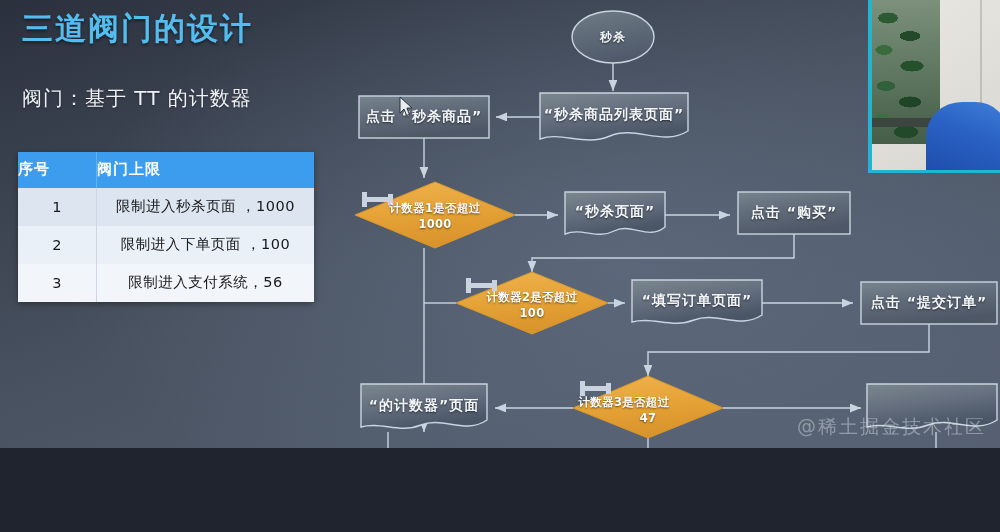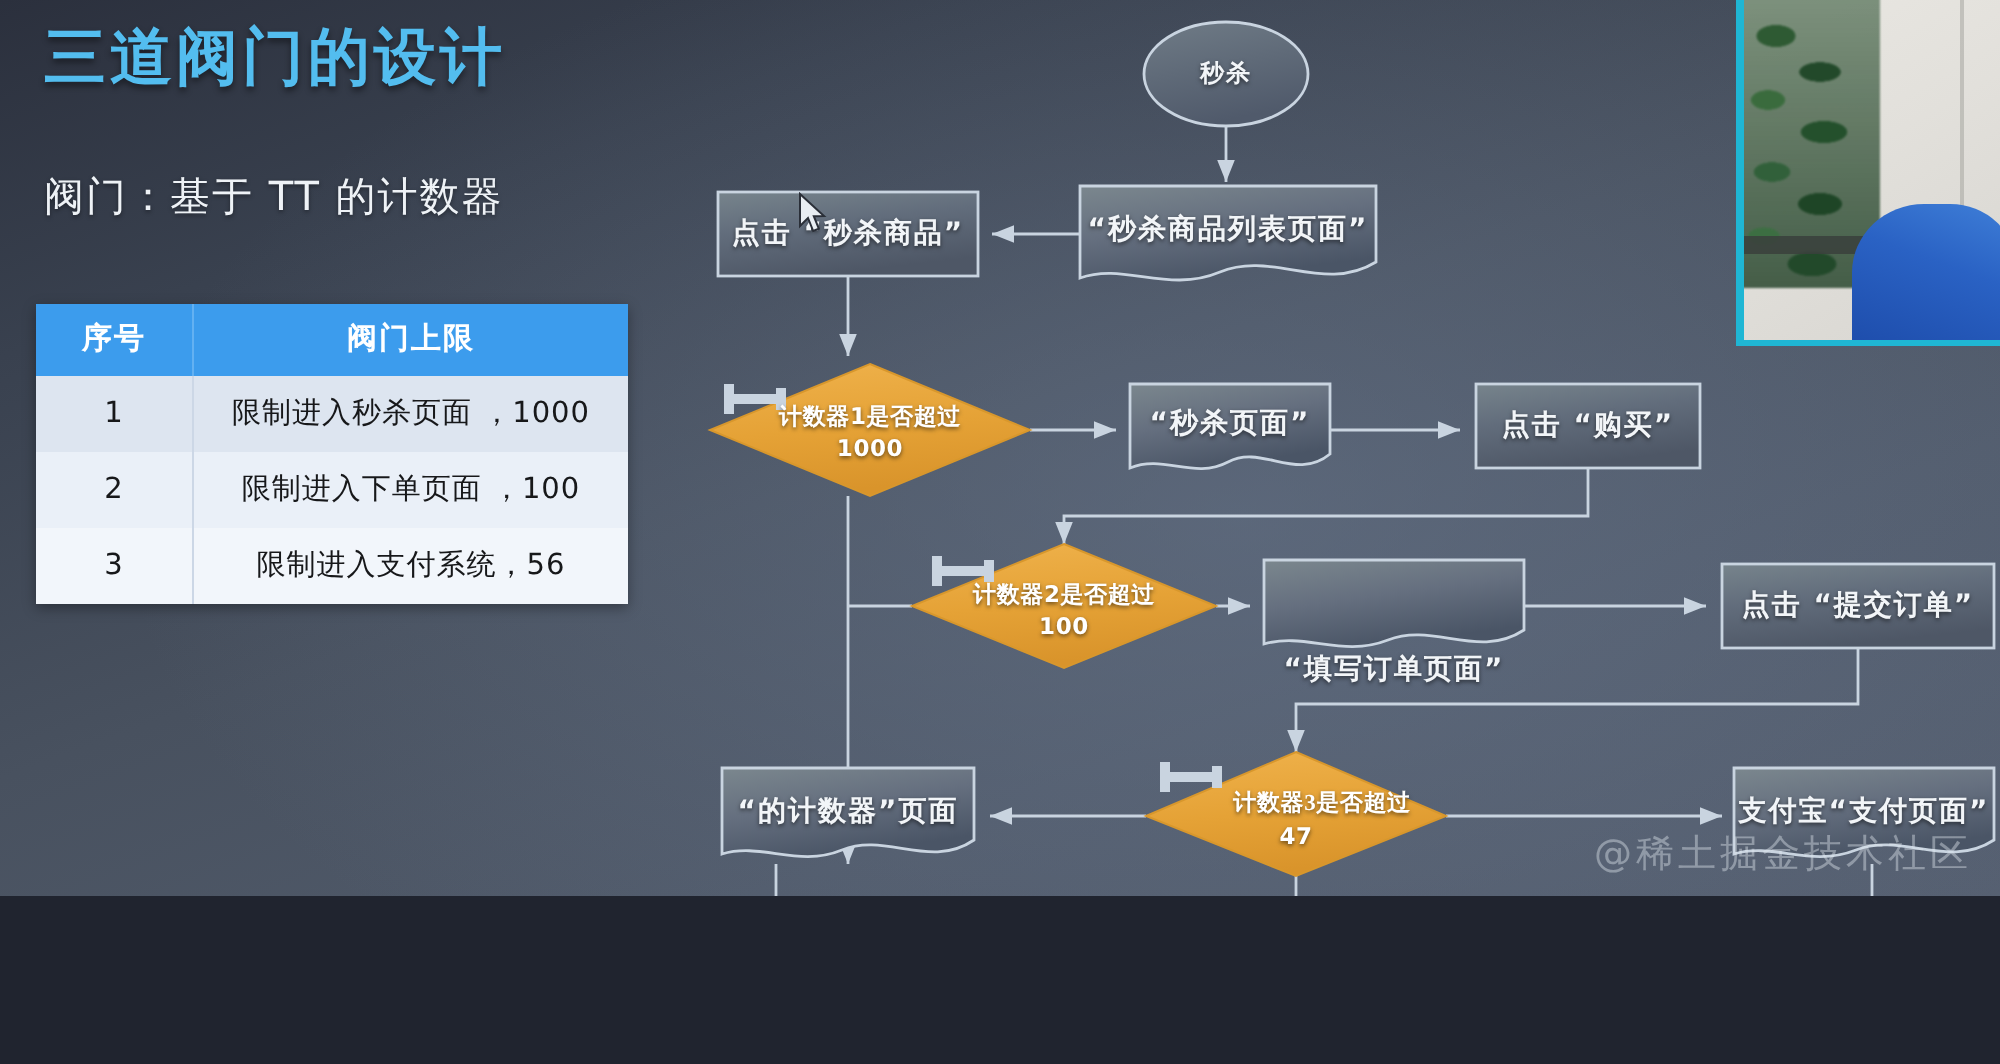--- a/index.html
+++ b/index.html
@@ -46,21 +46,21 @@
     border-collapse: collapse;
     table-layout: fixed;
     box-shadow: 0 2px 6px rgba(0,0,0,0.35);
   }
   .valve-table th {
     background: #3c9ced;
     color: #ffffff;
     font-size: 15px;
     font-weight: bold;
     padding: 8px 0 9px 0;
-    text-align: center;
+    text-align: left;
     letter-spacing: 1px;
     border-right: 1px solid #63b1f2;
   }
   .valve-table th:last-child { border-right: none; }
   .valve-table td {
     font-size: 14.5px;
     color: #17181a;
     text-align: center;
     padding: 9px 0 10px 0;
     border-right: 1px solid #ccd7e6;
@@ -286,26 +286,25 @@
 
   <div class="node-label term" style="left:613px; top:37px;">秒杀</div>
   <div class="node-label" style="left:614px; top:115px;">“秒杀商品列表页面”</div>
   <div class="node-label" style="left:424px; top:117px;">点击 “秒杀商品”</div>
   <div class="node-label diamond" style="left:435px; top:208px;">计数器1是否超过</div>
   <div class="node-label diamond" style="left:435px; top:224px;">1000</div>
   <div class="node-label" style="left:615px; top:212px;">“秒杀页面”</div>
   <div class="node-label" style="left:794px; top:213px;">点击 “购买”</div>
   <div class="node-label diamond" style="left:532px; top:297px;">计数器2是否超过</div>
   <div class="node-label diamond" style="left:532px; top:313px;">100</div>
-  <div class="node-label" style="left:697px; top:301px;margin-top:34px;">“填写订单页面”</div>
+  <div class="node-label" style="left:697px; top:301px;">“填写订单页面”</div>
   <div class="node-label" style="left:929px; top:303px;">点击 “提交订单”</div>
-  <div class="node-label diamond" style="left:661px; top:402px;font-family:Liberation Serif, serif;">计数器3是否超过</div>
+  <div class="node-label diamond" style="left:624px; top:402px;">计数器3是否超过</div>
   <div class="node-label diamond" style="left:648px; top:418px;">47</div>
   <div class="node-label" style="left:424px; top:406px;">“的计数器”页面</div>
-  <div class="node-label" style="left:932px; top:406px;">支付宝“支付页面”</div>
   <div class="node-label term" style="left:649px; top:492px;">结束</div>
 
   <svg id="cursor" viewBox="0 0 16 22">
     <path d="M1,1 L1,17 L5,13 L7.6,19.5 L10.4,18.3 L7.9,12.1 L13,12 Z" fill="#e8edf2" stroke="#2a2f38" stroke-width="1"></path>
   </svg>
 
   <div id="video-overlay">
     <div class="vid-wallline"></div>
     <div class="vid-plant"></div>
     <div class="vid-shelf"></div>

